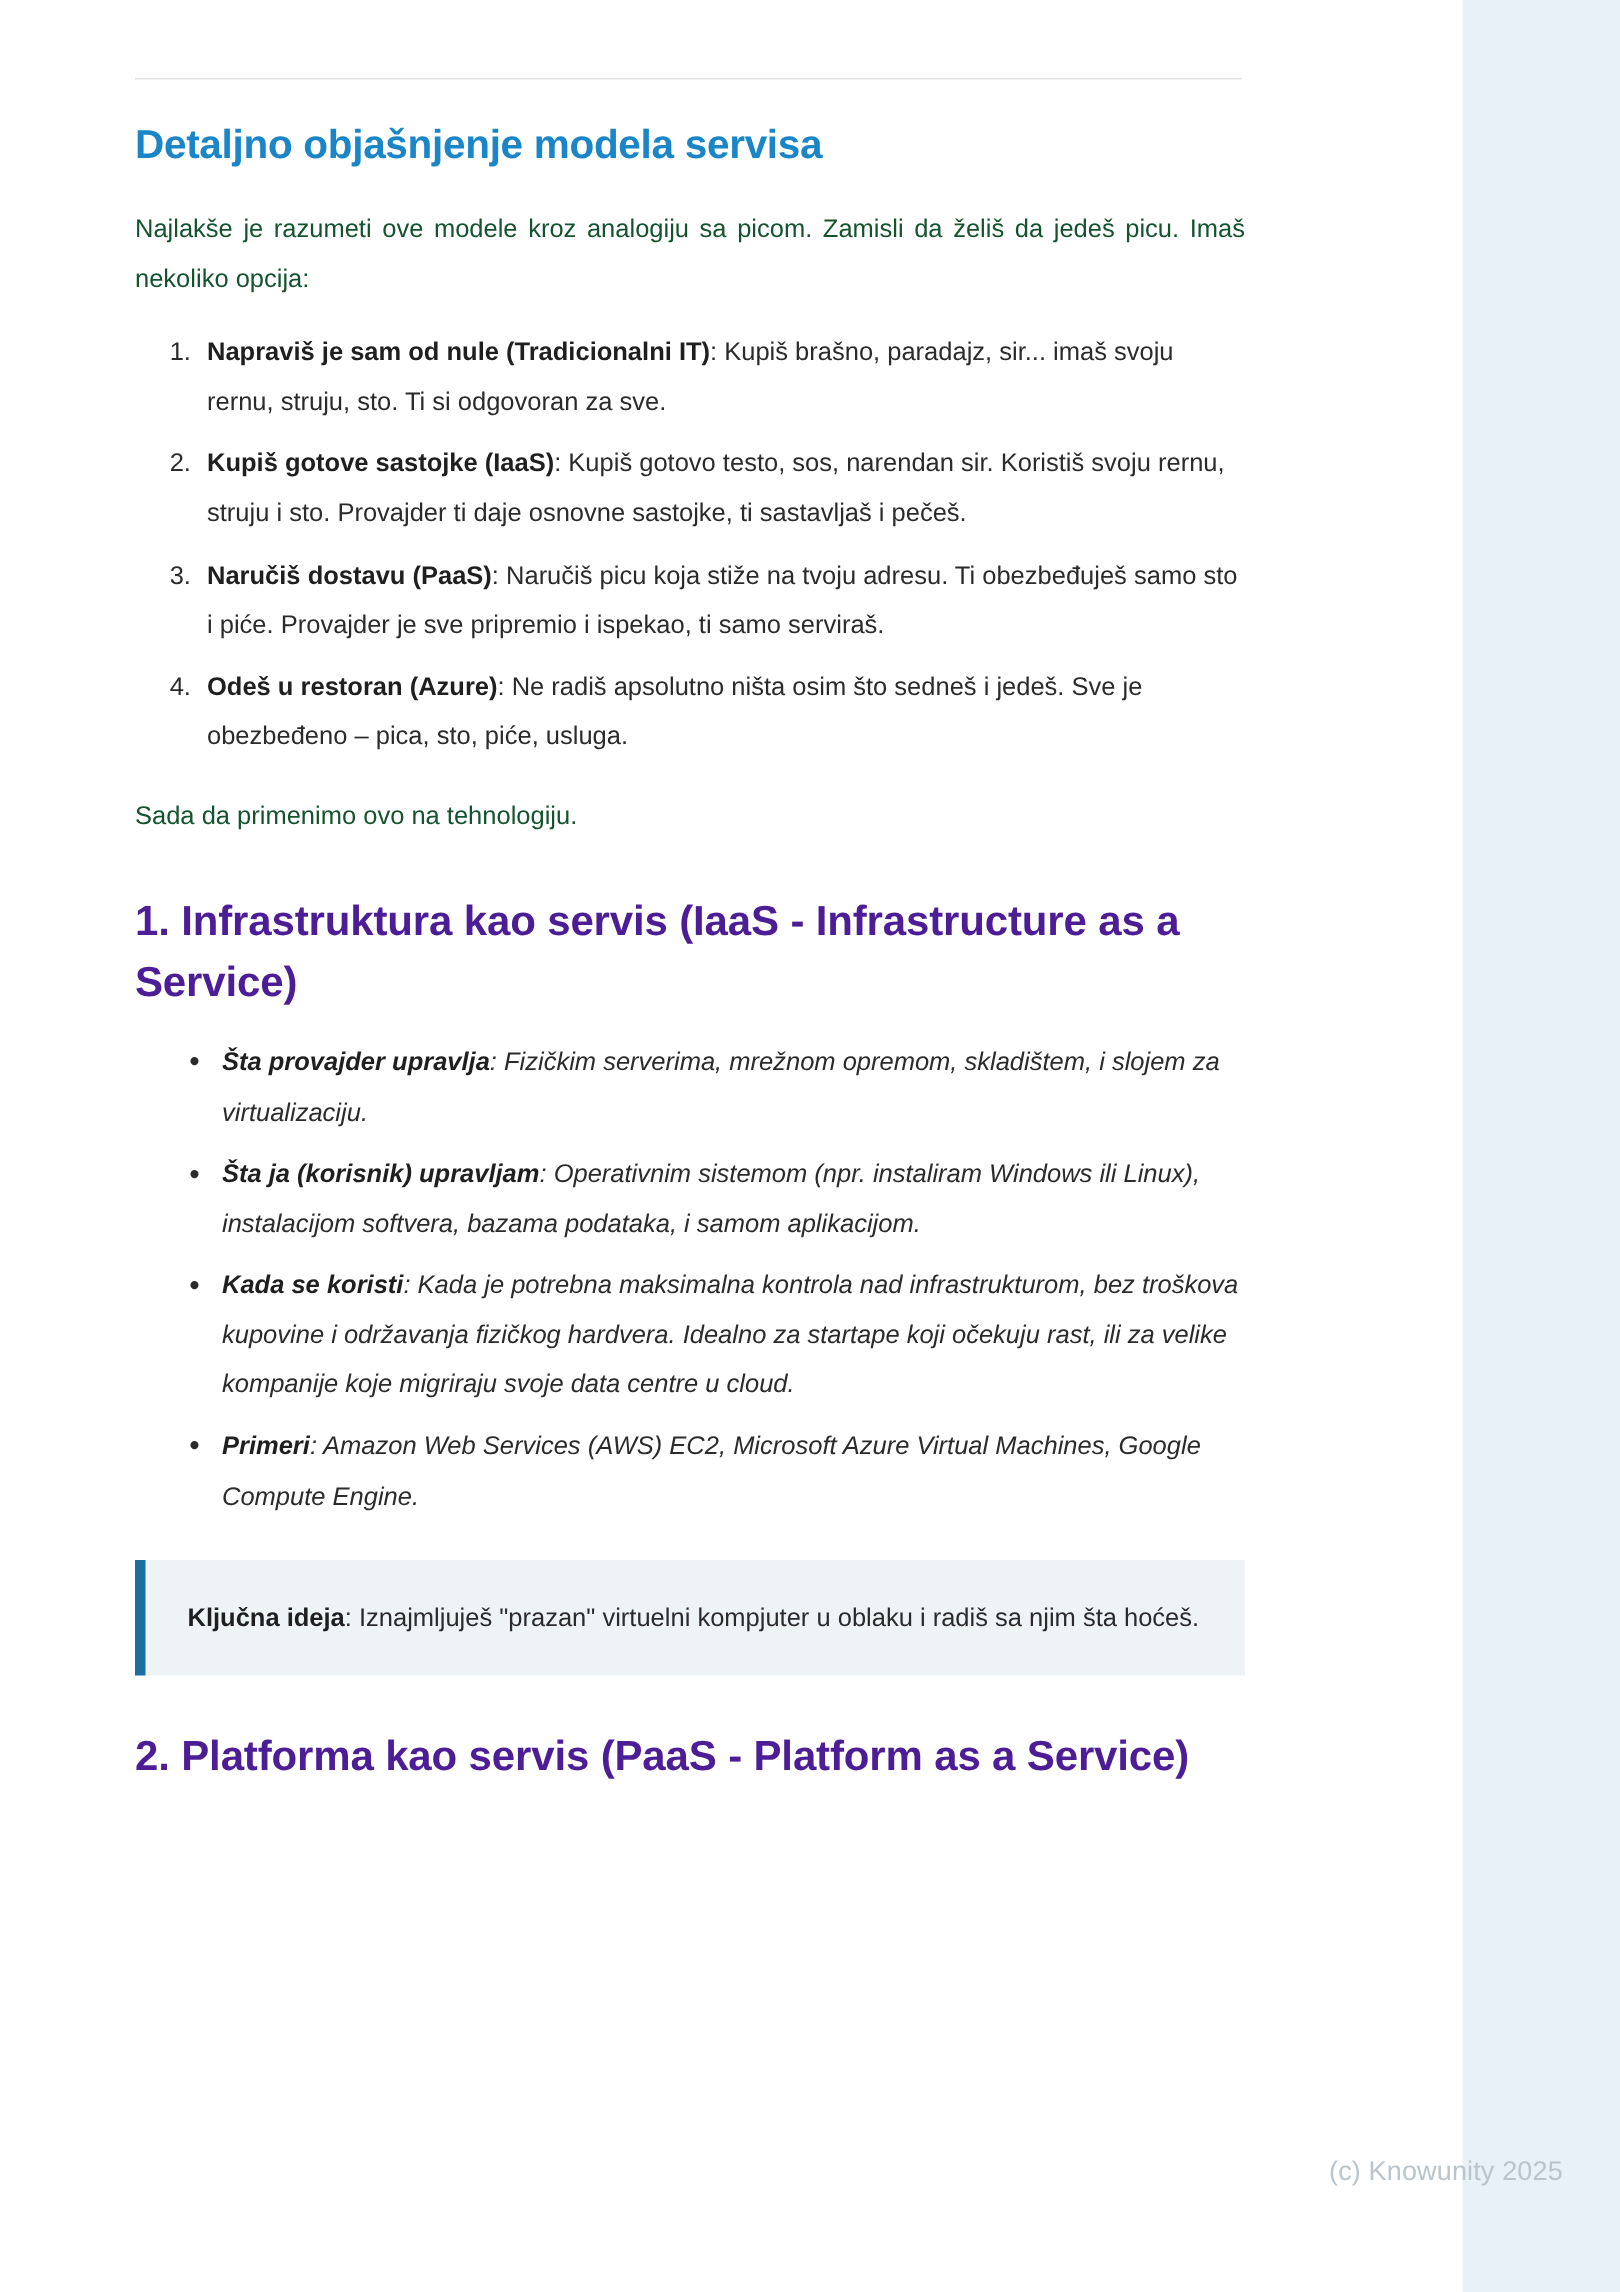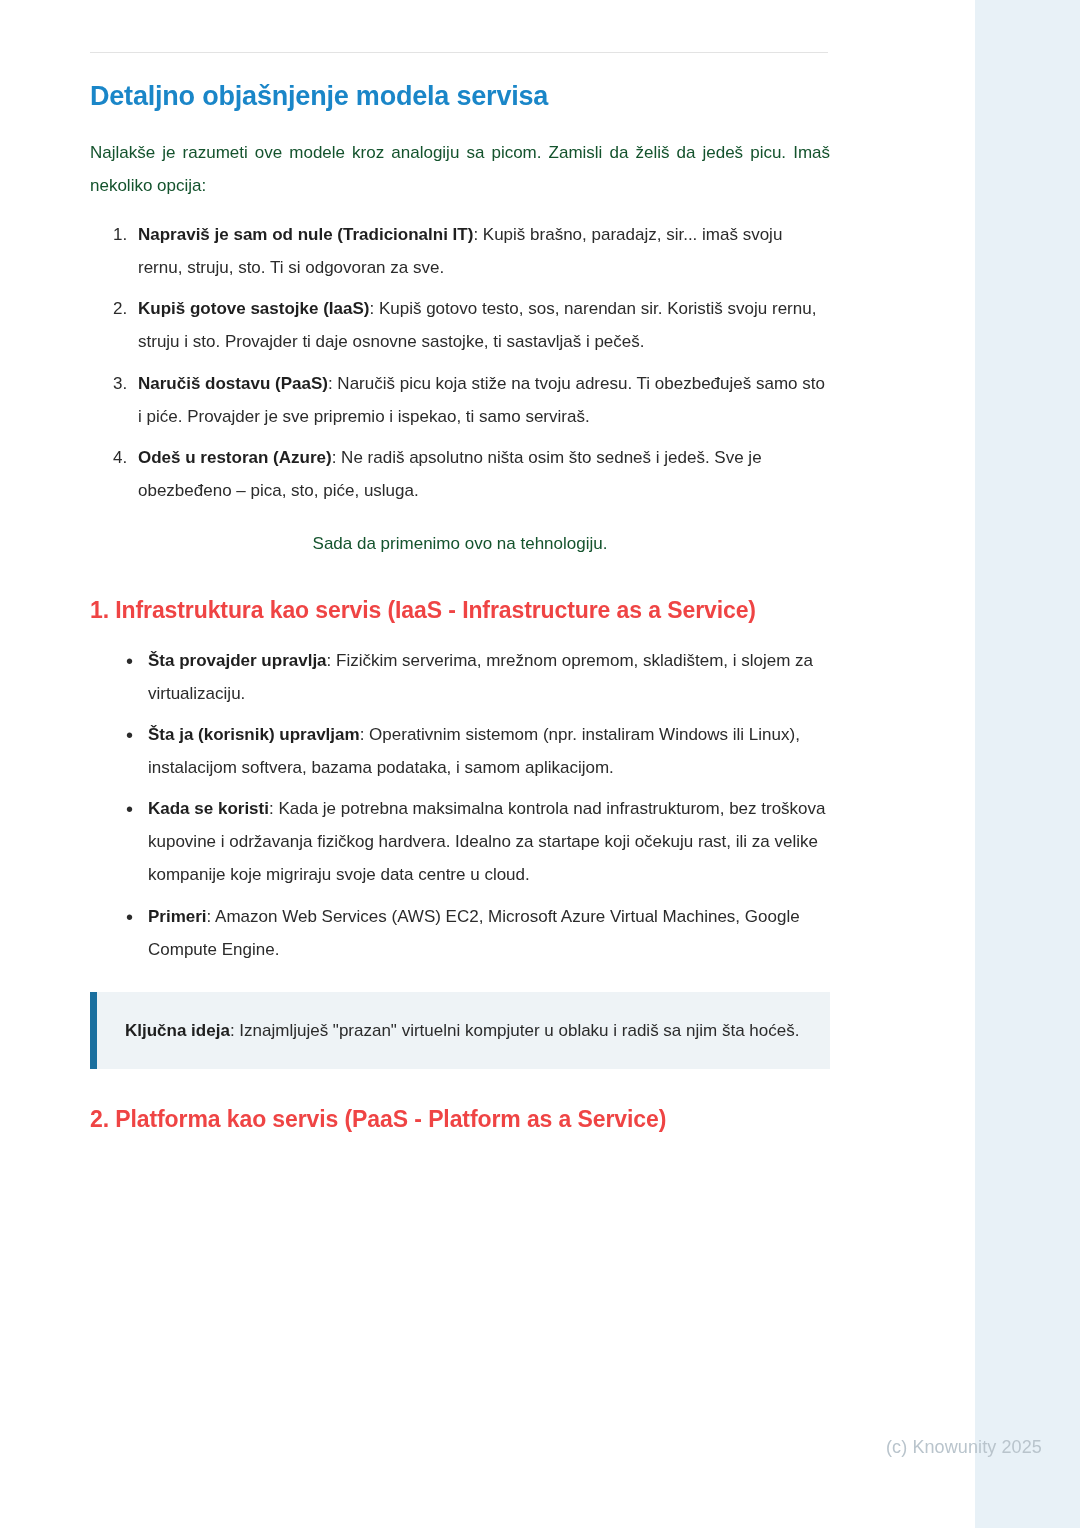--- a/index.html
+++ b/index.html
@@ -61,36 +61,36 @@
   }
   h1.doc-title {
     font-size: 27px;
     line-height: 1.25;
     color: #1a86c8;
     font-weight: bold;
     margin: 0 0 22px 0;
     letter-spacing: -0.2px;
   }
   h2.sec-title {
-    font-size: 23px;
+    font-size: 28px;
     line-height: 1.45;
-    color: #ef4444;
+    color: #4c1d95;
     font-weight: bold;
     margin: 34px 0 16px 0;
     letter-spacing: -0.1px;
   }
   p.para {
     font-size: 17px;
     line-height: 1.95;
     margin: 0 0 16px 0;
     text-align: justify;
     color: #14532d;
   }
   p.para.nojust {
-    text-align: center;
+    text-align: left;
   }
   ol.numbered {
     margin: 4px 0 20px 0;
     padding-left: 42px;
   }
   ol.numbered > li {
     font-size: 17px;
     line-height: 1.95;
     margin-bottom: 8px;
     padding-left: 6px;
@@ -101,20 +101,21 @@
     padding-left: 36px;
     list-style: none;
   }
   ul.bulleted > li {
     font-size: 17px;
     line-height: 1.95;
     margin-bottom: 8px;
     position: relative;
     padding-left: 22px;
     color: #2b2b2b;
+    font-style: italic;
   }
   ul.bulleted > li::before {
     content: "•";
     position: absolute;
     left: 0;
     top: -1px;
     font-size: 20px;
     line-height: 1.85;
     color: #2b2b2b;
   }

